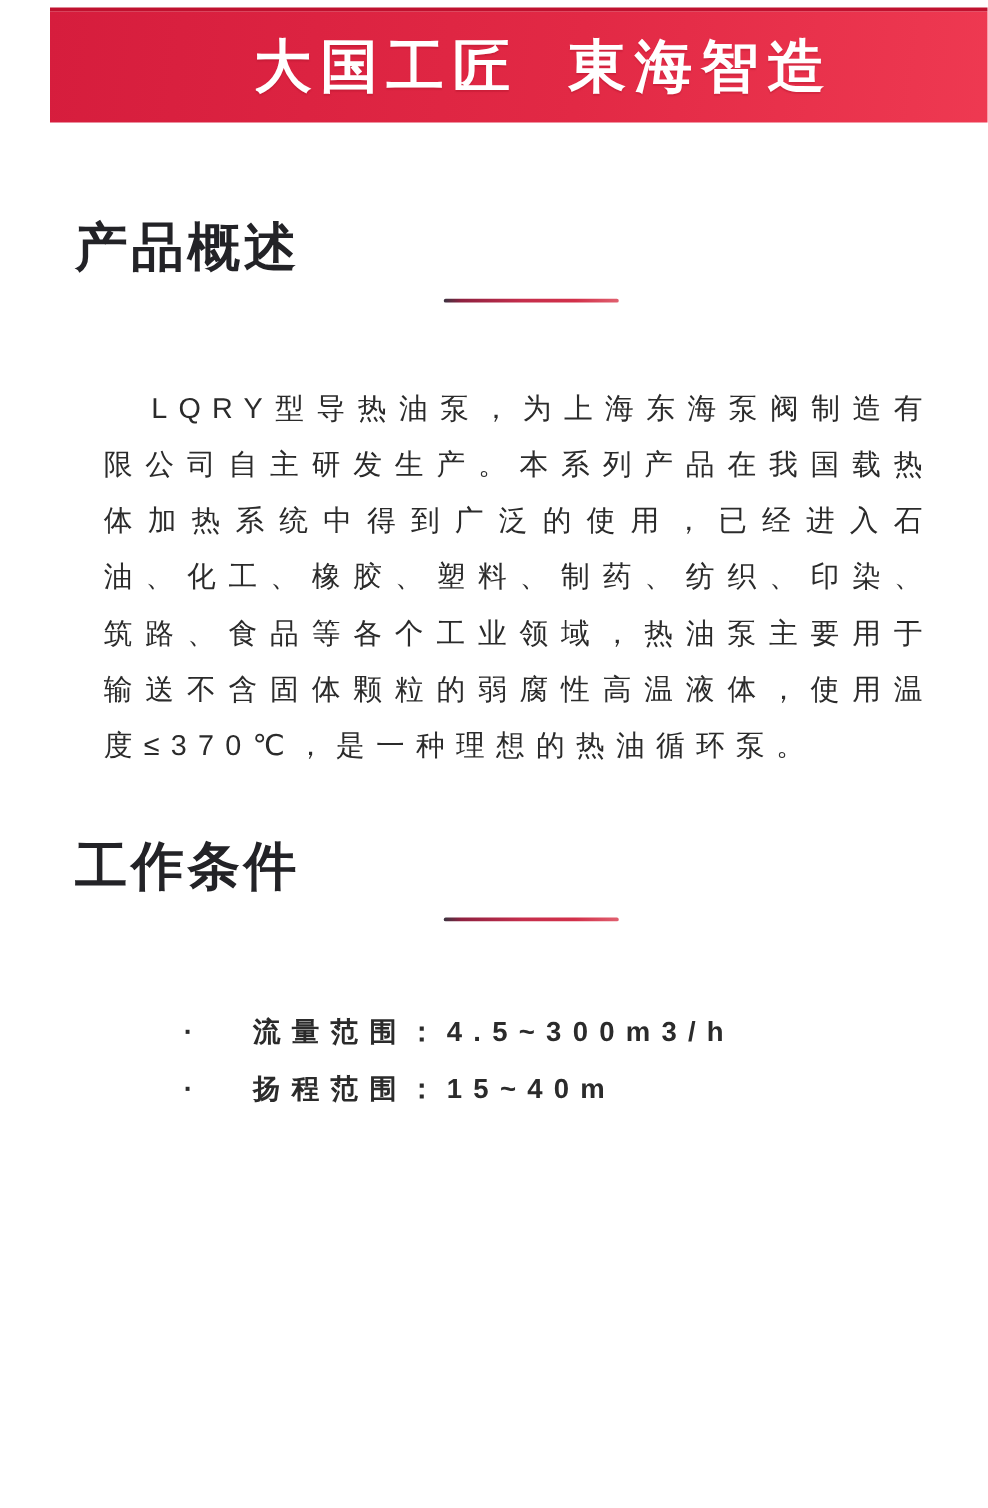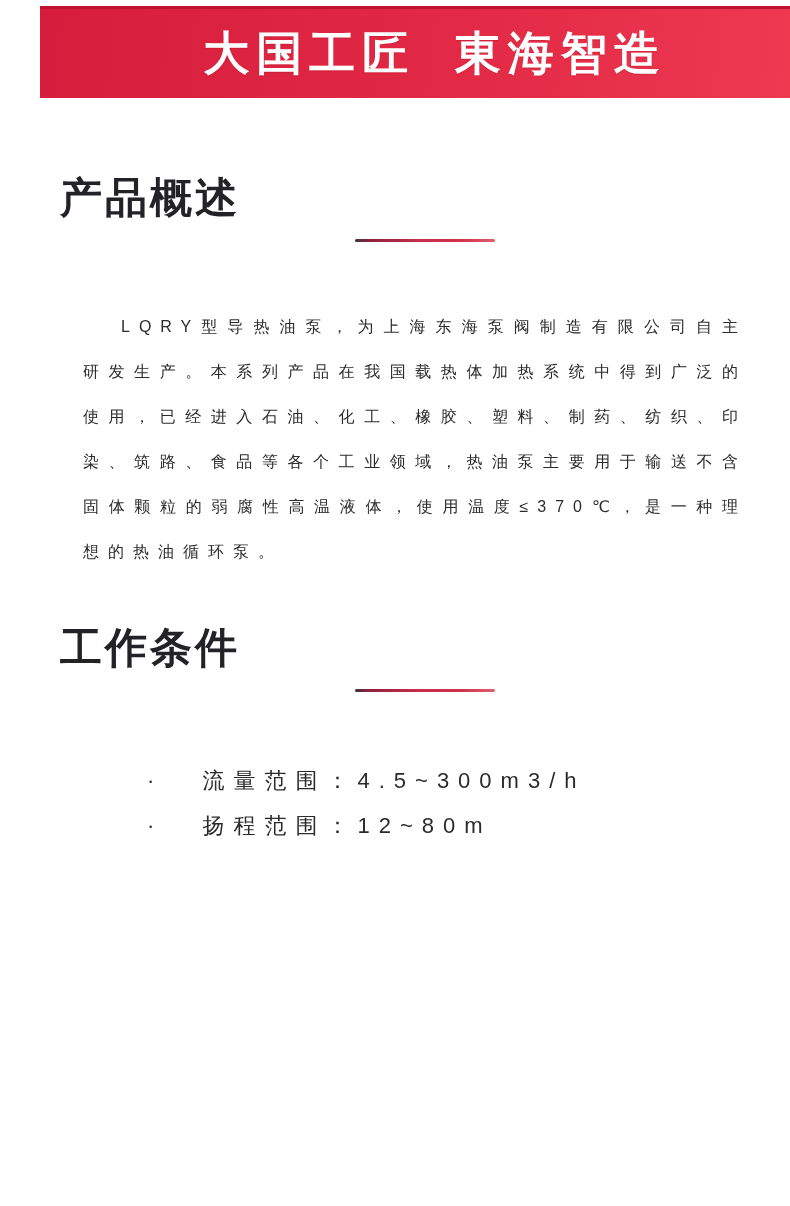--- a/index.html
+++ b/index.html
@@ -53,41 +53,42 @@
     width: 140px;
     height: 3px;
     margin: 13px auto 0 auto;
     background: linear-gradient(90deg, #3c3441 0%, #8f2140 10%, #c52e4c 45%, #d2304a 75%, #e0606f 100%);
     border-radius: 2px;
   }
 
   
   .intro-paragraph {
     margin: 62px 63px 0 63px;
-    font-size: 16px;
+    font-size: 23px;
     line-height: 45px;
     letter-spacing: 9px;
     color: #2b2b2b;
     text-align: justify;
     text-indent: 38px;
     font-weight: 400;
   }
 
   .conditions-list {
     margin: 66px 63px 0 63px;
     padding: 0;
     list-style: none;
     font-size: 22px;
     line-height: 45px;
     letter-spacing: 9px;
     color: #2b2b2b;
     text-align: justify;
   }
   .conditions-list li {
     text-indent: 24px; 
+    font-weight: bold;
   }
   .bullet-marker {
     display: inline;
     margin-right: 4px;
   }
 </style>
 </head>
 <body>
 
 <div class="page">
@@ -108,17 +109,17 @@
     <div class="title-underline"></div>
   </div>
 
   <ul class="conditions-list">
     <li>
       <span class="bullet-marker">·</span>
       <span>流量范围：4.5~300m3/h</span>
     </li>
     <li>
       <span class="bullet-marker">·</span>
-      <span>扬程范围：12~80m</span>
+      <span>扬程范围：15~40m</span>
     </li>
   </ul>
 
 </div>
 
 </body></html>

